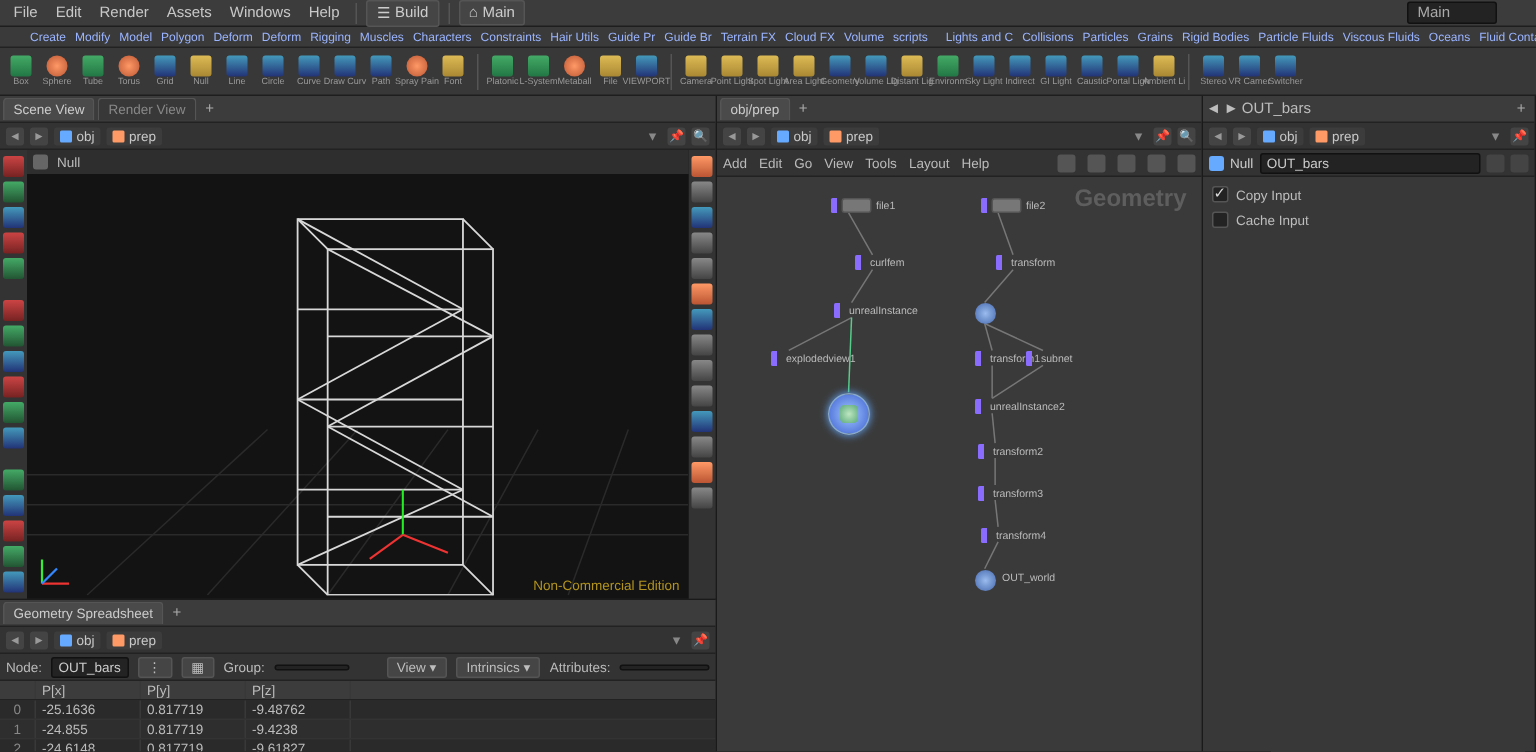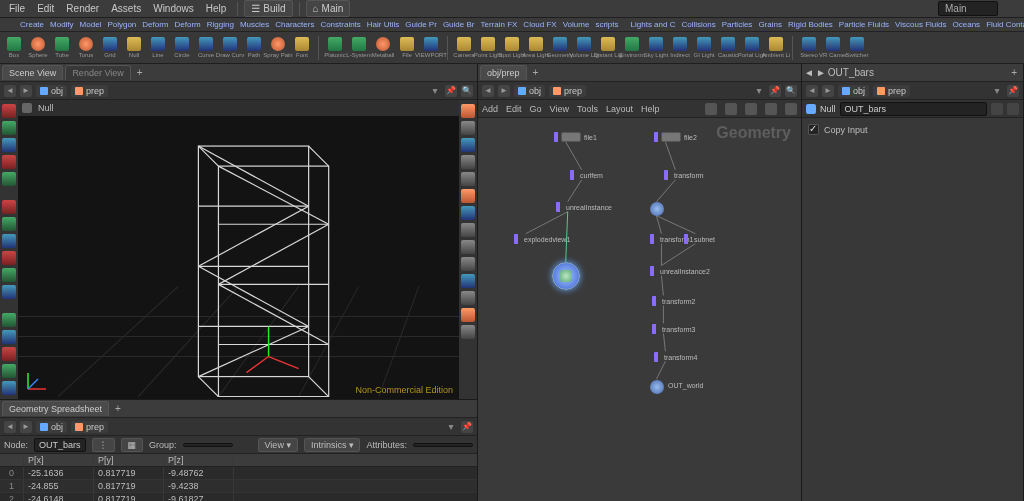--- a/index.html
+++ b/index.html
@@ -638,15 +638,19 @@
       <span class="txt">Null</span>
       <span class="field">OUT_bars</span>
       <span class="rt"></span>
       <span class="rt"></span>
     </div>
     <div class="param-body" id="parambody">
         <div class="param-row">
           <div class="cb on"></div>
           <span>Copy Input</span>
         </div>
+        <div class="param-row">
+          <div class="cb"></div>
+          <span>Cache Input</span>
+        </div>
       </div>
   </div>
 </div>
 
 </body></html>

